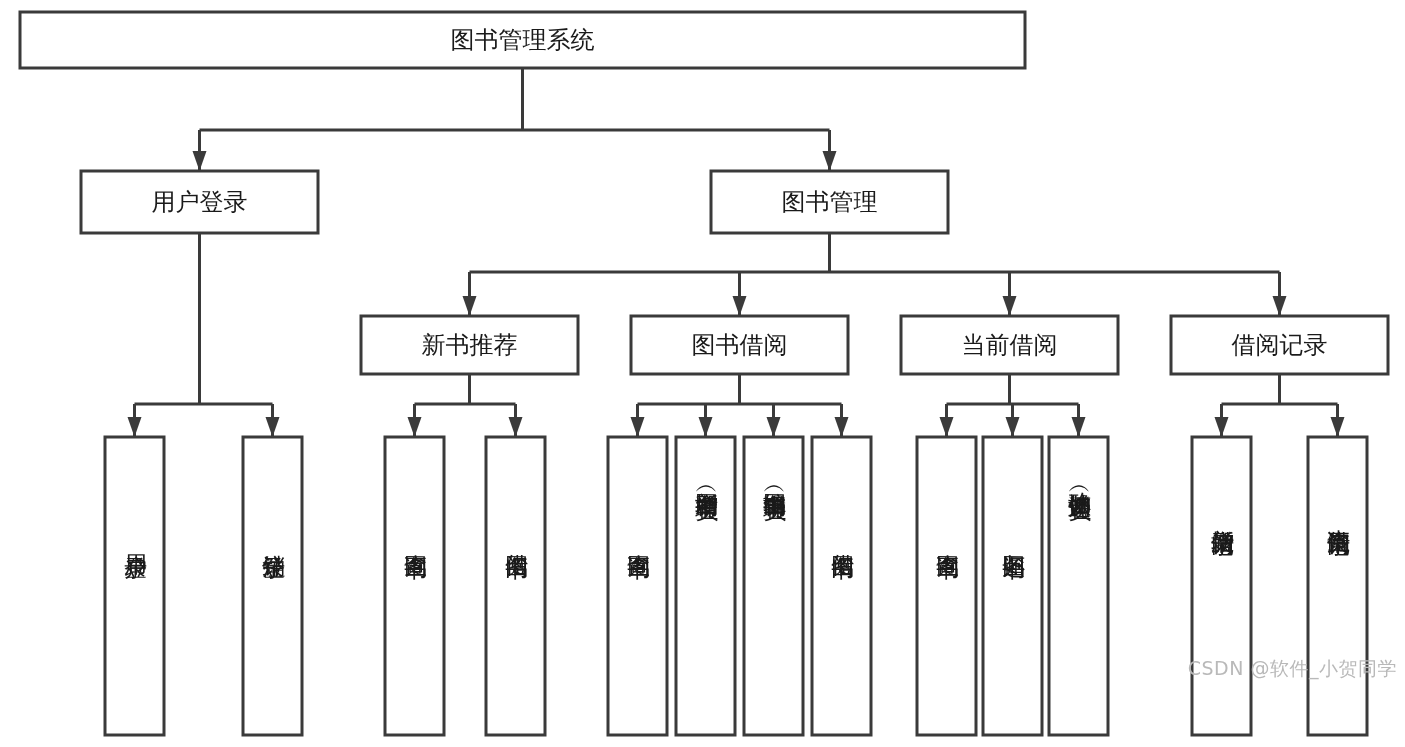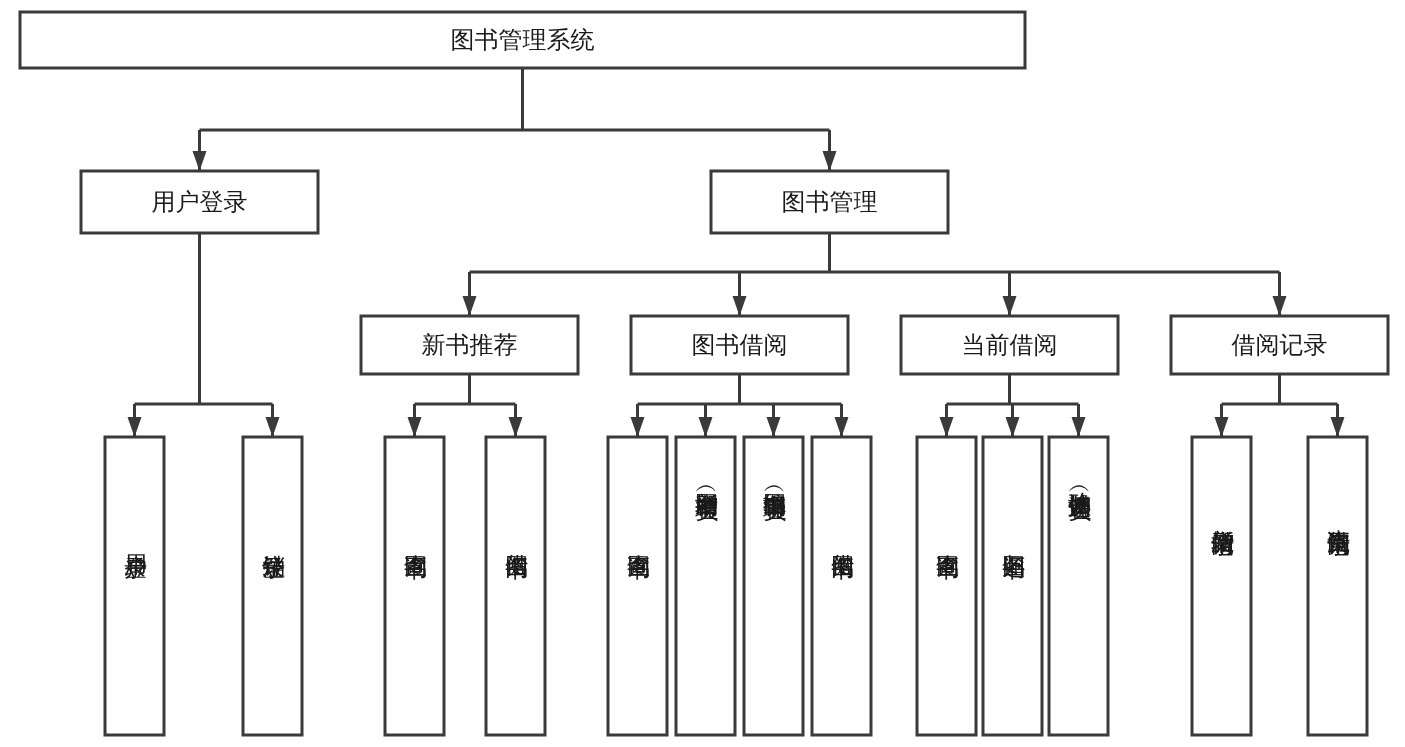--- a/index.html
+++ b/index.html
@@ -173,13 +173,14 @@
       <div class="leaf-label" style="left: 693.5px; top: 473.5px; height: 274px;">新增图书（管理员）</div>
       <div class="leaf-label" style="left: 761.5px; top: 473.5px; height: 274px;">编辑图书（管理员）</div>
       <div class="leaf-label" style="left: 829.5px; top: 536px; height: 274px;">借阅图书</div>
       <div class="leaf-label" style="left: 934.5px; top: 536px; height: 274px;">查询图书</div>
       <div class="leaf-label" style="left: 1000.5px; top: 536px; height: 274px;">归还图书</div>
       <div class="leaf-label" style="left: 1066.5px; top: 473.5px; height: 274px;">确认归还（管理员）</div>
       <div class="leaf-label" style="left: 1209.5px; top: 511px; height: 274px;">新增借阅记录</div>
       <div class="leaf-label" style="left: 1325.5px; top: 511px; height: 274px;">查询借阅记录</div>
     </div>
 
+  <div class="watermark">CSDN @软件_小贺同学</div>
 </div>
 
 </body></html>

